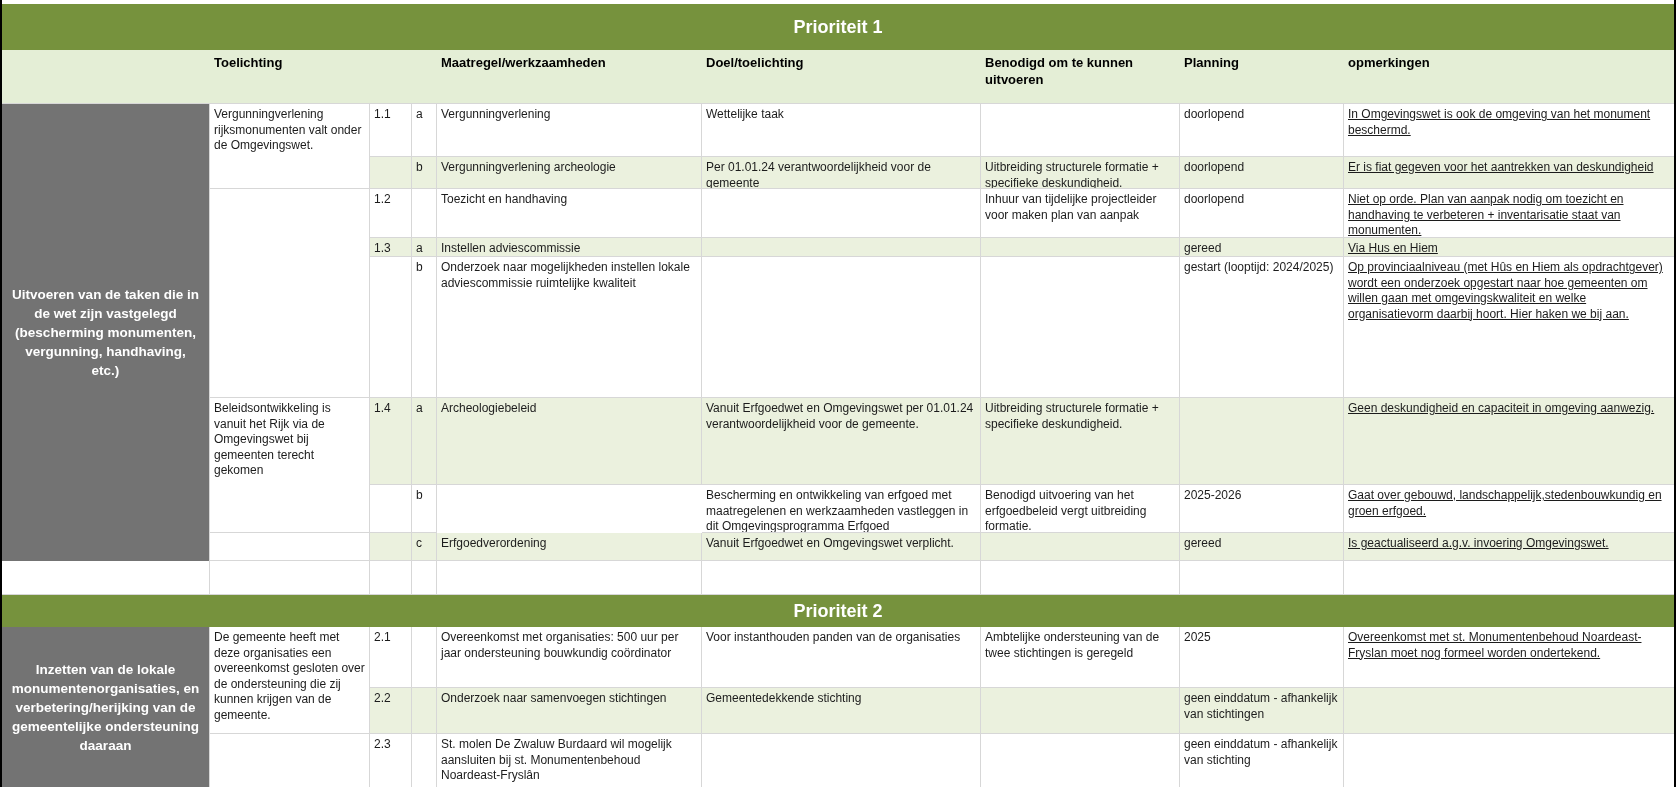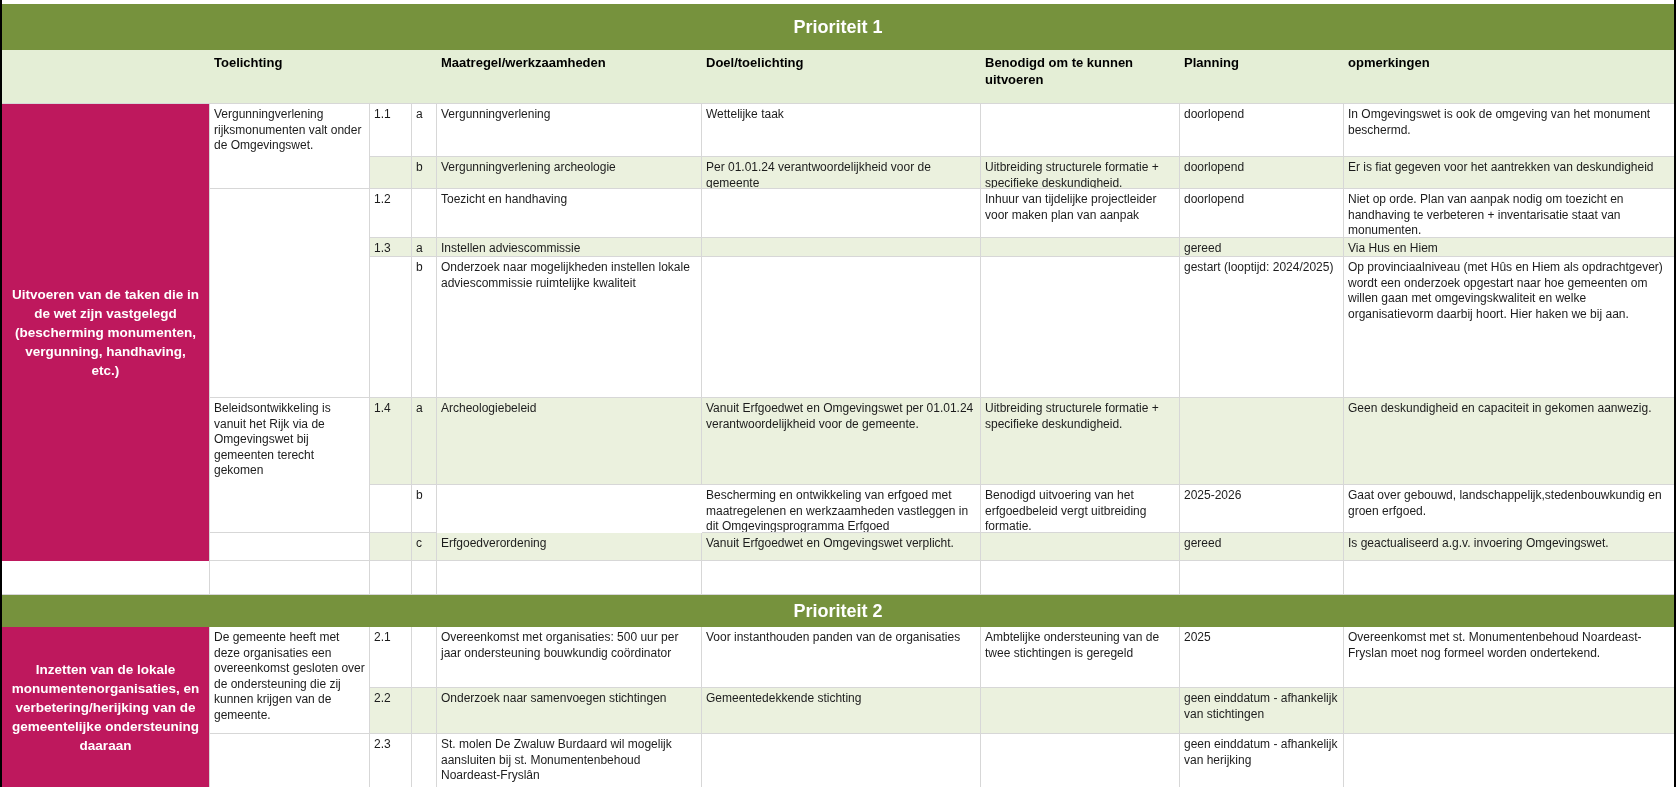--- a/index.html
+++ b/index.html
@@ -13,22 +13,22 @@
     display: flex; align-items: center; justify-content: center; }
   .pbar.p2 { height: 32px; }
   .grid { display: grid; grid-template-columns: 208px 160px 42px 25px 265px 279px 199px 164px 1fr; }
   .hdr { height: 54px; background: #E4EED6; border-bottom: 1px solid #d7d7d7; }
   .hdr .hc { padding: 4px 4px 2px 4px; font-weight: bold; font-size: 13px; color: #000; line-height: 17px; }
   .body1 { grid-template-rows: 53px 32px 49px 19px 141px 87px 48px 28px 34px; }
   .body2 { grid-template-rows: 61px 46px 54px; }
   .c { border-right: 1px solid #d7d7d7; border-bottom: 1px solid #d7d7d7; padding: 3px 4px 2px 4px;
     font-size: 12px; line-height: 15.5px; color: #1c1c1c; background: #fff; overflow: hidden; }
   .c.g { background: #EBF1DE; }
-  .c.last { border-right: none; }
-  .olive { background: #be185d; border-bottom: none; border-right: 1px solid #d7d7d7;
+  .c.last { border-right: none; text-decoration: underline; }
+  .olive { background: #737373; border-bottom: none; border-right: 1px solid #d7d7d7;
     color: #fff; font-weight: bold; font-size: 13.5px; line-height: 19px; text-align: center;
     display: flex; align-items: center; justify-content: center; padding: 6px 8px; }
 </style>
 </head>
 <body>
 
 <div class="frame">
   <div class="top-strip"></div>
 
   <div class="pbar">
@@ -96,21 +96,21 @@
     <div class="c" style="grid-area:5/7/6/8"></div>
     <div class="c" style="grid-area:5/8/6/9">gestart (looptijd: 2024/2025)</div>
     <div class="c last" style="grid-area:5/9/6/10">Op provinciaalniveau (met Hûs en Hiem als opdrachtgever) wordt een onderzoek opgestart naar hoe gemeenten om willen gaan met omgevingskwaliteit en welke organisatievorm daarbij hoort. Hier haken we bij aan.</div>
 
     <div class="c g" style="grid-area:6/3/7/4">1.4</div>
     <div class="c g" style="grid-area:6/4/7/5">a</div>
     <div class="c g" style="grid-area:6/5/7/6">Archeologiebeleid</div>
     <div class="c g" style="grid-area:6/6/7/7">Vanuit Erfgoedwet en Omgevingswet per 01.01.24 verantwoordelijkheid voor de gemeente.</div>
     <div class="c g" style="grid-area:6/7/7/8">Uitbreiding structurele formatie + specifieke deskundigheid.</div>
     <div class="c g" style="grid-area:6/8/7/9"></div>
-    <div class="c g last" style="grid-area:6/9/7/10">Geen deskundigheid en capaciteit in gekomen aanwezig.</div>
+    <div class="c g last" style="grid-area:6/9/7/10">Geen deskundigheid en capaciteit in omgeving aanwezig.</div>
 
     <div class="c" style="grid-area:7/3/8/4"></div>
     <div class="c" style="grid-area:7/4/8/5">b</div>
     <div class="c" style="grid-area:7/6/8/7">Bescherming en ontwikkeling van erfgoed met maatregelenen en werkzaamheden vastleggen in dit Omgevingsprogramma Erfgoed</div>
     <div class="c" style="grid-area:7/7/8/8">Benodigd uitvoering van het erfgoedbeleid vergt uitbreiding formatie.</div>
     <div class="c" style="grid-area:7/8/8/9">2025-2026</div>
     <div class="c last" style="grid-area:7/9/8/10">Gaat over gebouwd, landschappelijk,stedenbouwkundig en groen erfgoed.</div>
 
     <div class="c g" style="grid-area:8/3/9/4"></div>
     <div class="c g" style="grid-area:8/4/9/5">c</div>
@@ -157,19 +157,19 @@
     <div class="c g" style="grid-area:2/6/3/7">Gemeentedekkende stichting</div>
     <div class="c g" style="grid-area:2/7/3/8"></div>
     <div class="c g" style="grid-area:2/8/3/9">geen einddatum - afhankelijk van stichtingen</div>
     <div class="c g last" style="grid-area:2/9/3/10"></div>
 
     <div class="c" style="grid-area:3/3/4/4">2.3</div>
     <div class="c" style="grid-area:3/4/4/5"></div>
     <div class="c" style="grid-area:3/5/4/6">St. molen De Zwaluw Burdaard wil mogelijk aansluiten bij st. Monumentenbehoud Noardeast-Fryslân</div>
     <div class="c" style="grid-area:3/6/4/7"></div>
     <div class="c" style="grid-area:3/7/4/8"></div>
-    <div class="c" style="grid-area:3/8/4/9">geen einddatum - afhankelijk van herijking</div>
+    <div class="c" style="grid-area:3/8/4/9">geen einddatum - afhankelijk van stichting</div>
     <div class="c last" style="grid-area:3/9/4/10"></div>
   </div>
 
   <div class="bottom-strip"></div>
 </div>
 <div class="black-bar"></div>
 
 </body></html>

